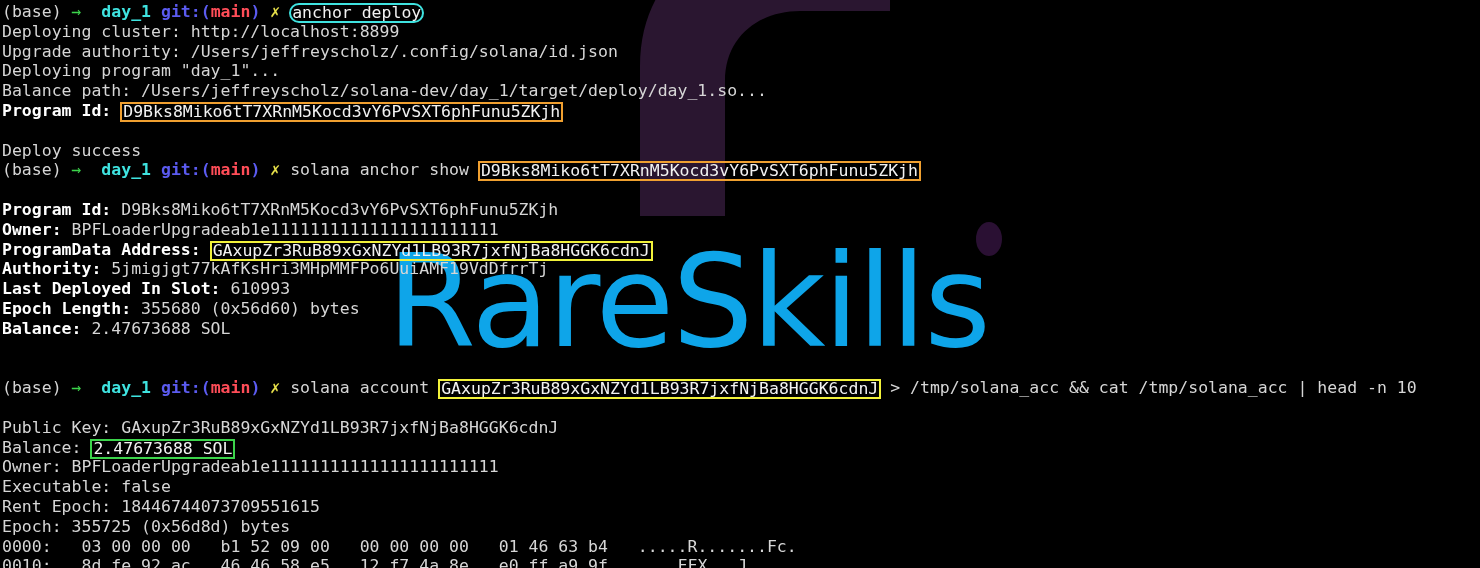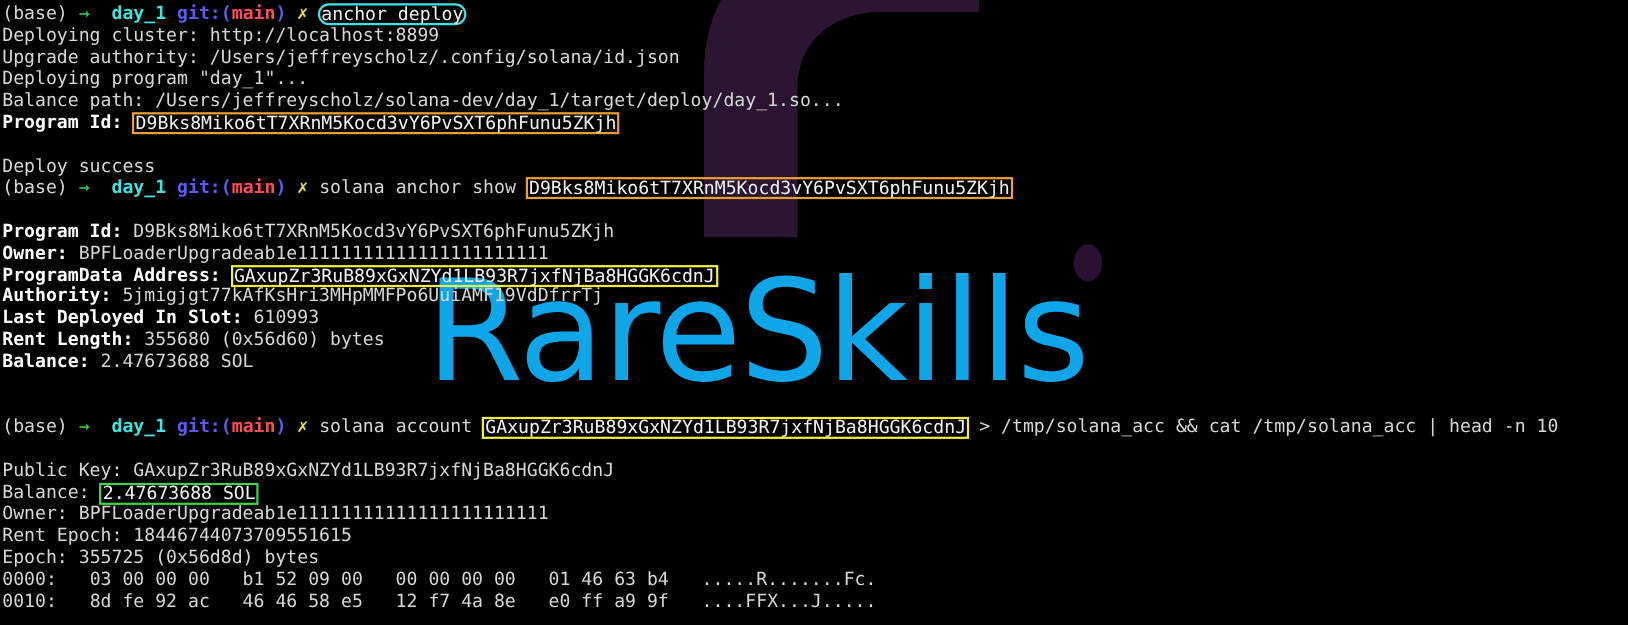--- a/index.html
+++ b/index.html
@@ -145,37 +145,38 @@
     <div class="line"><span class="b">Program Id: </span><span class="white">D9Bks8Miko6tT7XRnM5Kocd3vY6PvSXT6phFunu5ZKjh</span></div>
 
     <div class="line"><span class="b">Owner: </span><span class="white">BPFLoaderUpgradeab1e11111111111111111111111</span></div>
 
     <div class="line"><span class="b">ProgramData Address: </span><span class="box box-yellow bright">GAxupZr3RuB89xGxNZYd1LB93R7jxfNjBa8HGGK6cdnJ</span></div>
 
     <div class="line"><span class="b">Authority: </span><span class="white">5jmigjgt77kAfKsHri3MHpMMFPo6UuiAMF19VdDfrrTj</span></div>
 
     <div class="line"><span class="b">Last Deployed In Slot: </span><span class="white">610993</span></div>
 
-    <div class="line"><span class="b">Rent Length: </span><span class="white">355680 (0x56d60) bytes</span></div>
+    <div class="line"><span class="b">Epoch Length: </span><span class="white">355680 (0x56d60) bytes</span></div>
 
     <div class="line"><span class="b">Balance: </span><span class="white">2.47673688 SOL</span></div>
 
     <div class="line blank">&nbsp;</div>
     <div class="line blank">&nbsp;</div>
 
     <div class="line"><span class="white">(base)</span> <span class="green">→</span>  <span class="cyan">day_1</span> <span class="blue">git:(</span><span class="red">main</span><span class="blue">)</span> <span class="yellow">✗</span> <span class="white">solana account </span><span class="box box-yellow bright">GAxupZr3RuB89xGxNZYd1LB93R7jxfNjBa8HGGK6cdnJ</span><span class="white"> &gt; /tmp/solana_acc &amp;&amp; cat /tmp/solana_acc | head -n 10</span></div>
 
     <div class="line blank">&nbsp;</div>
 
     <div class="line"><span class="white">Public Key: </span><span class="white">GAxupZr3RuB89xGxNZYd1LB93R7jxfNjBa8HGGK6cdnJ</span></div>
 
     <div class="line"><span class="white">Balance: </span><span class="box box-green bright">2.47673688 SOL</span></div>
 
     <div class="line"><span class="white">Owner: </span><span class="white">BPFLoaderUpgradeab1e11111111111111111111111</span></div>
 
+    <div class="line"><span class="white">Executable: </span><span class="white">false</span></div>
 
     <div class="line"><span class="white">Rent Epoch: </span><span class="white">18446744073709551615</span></div>
 
     <div class="line"><span class="white">Epoch: </span><span class="white">355725 (0x56d8d) bytes</span></div>
 
     <div class="line"><span class="white">0000:</span>   <span class="white">03 00 00 00   b1 52 09 00   00 00 00 00   01 46 63 b4</span>   <span class="white">.....R.......Fc.</span></div>
 
     <div class="line"><span class="white">0010:</span>   <span class="white">8d fe 92 ac   46 46 58 e5   12 f7 4a 8e   e0 ff a9 9f</span>   <span class="white">....FFX...J.....</span></div>
 
   </div>

